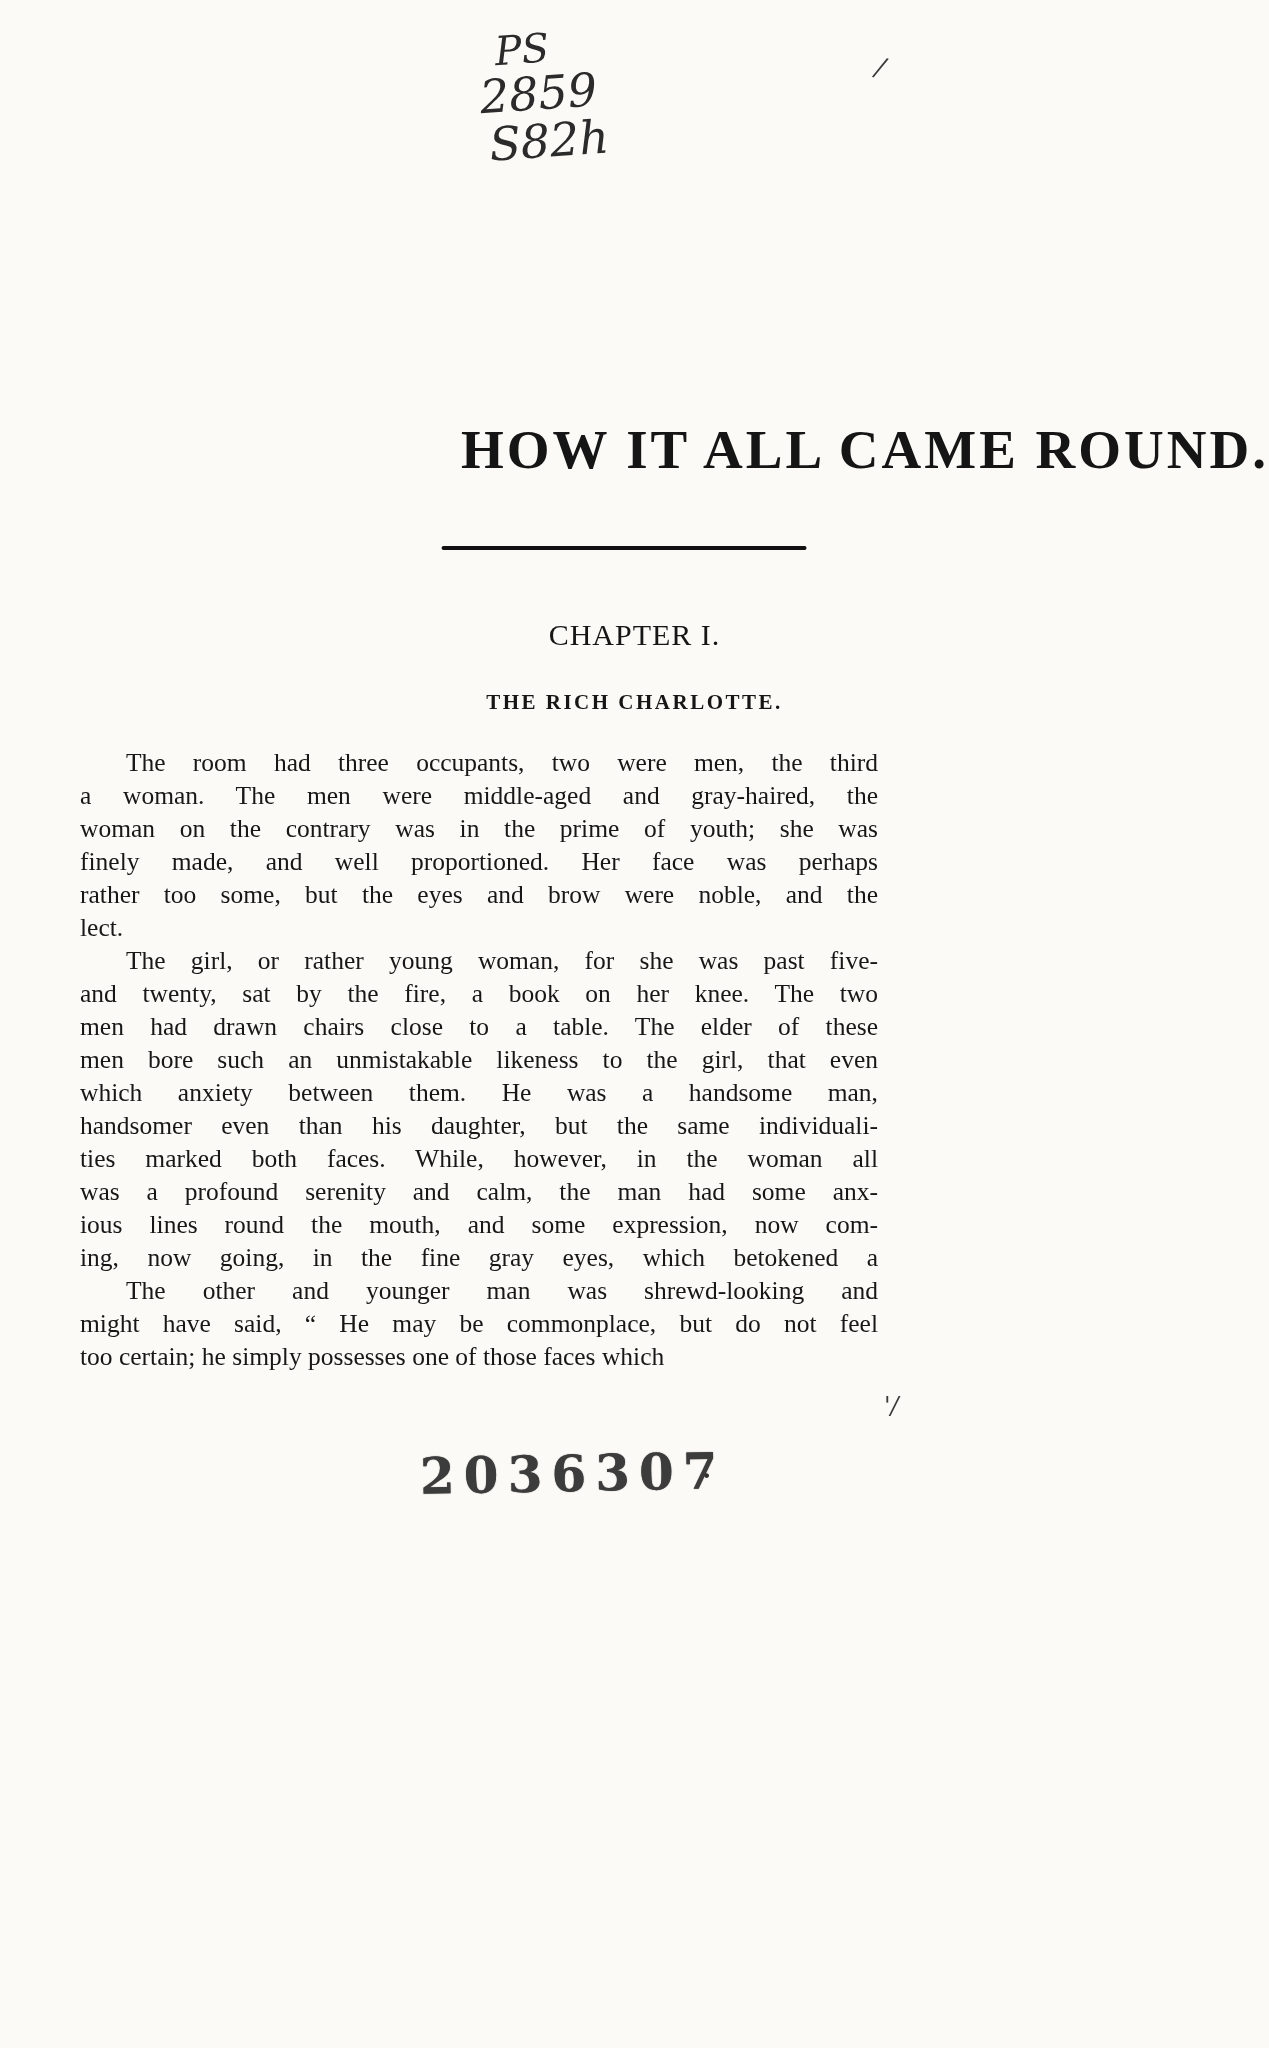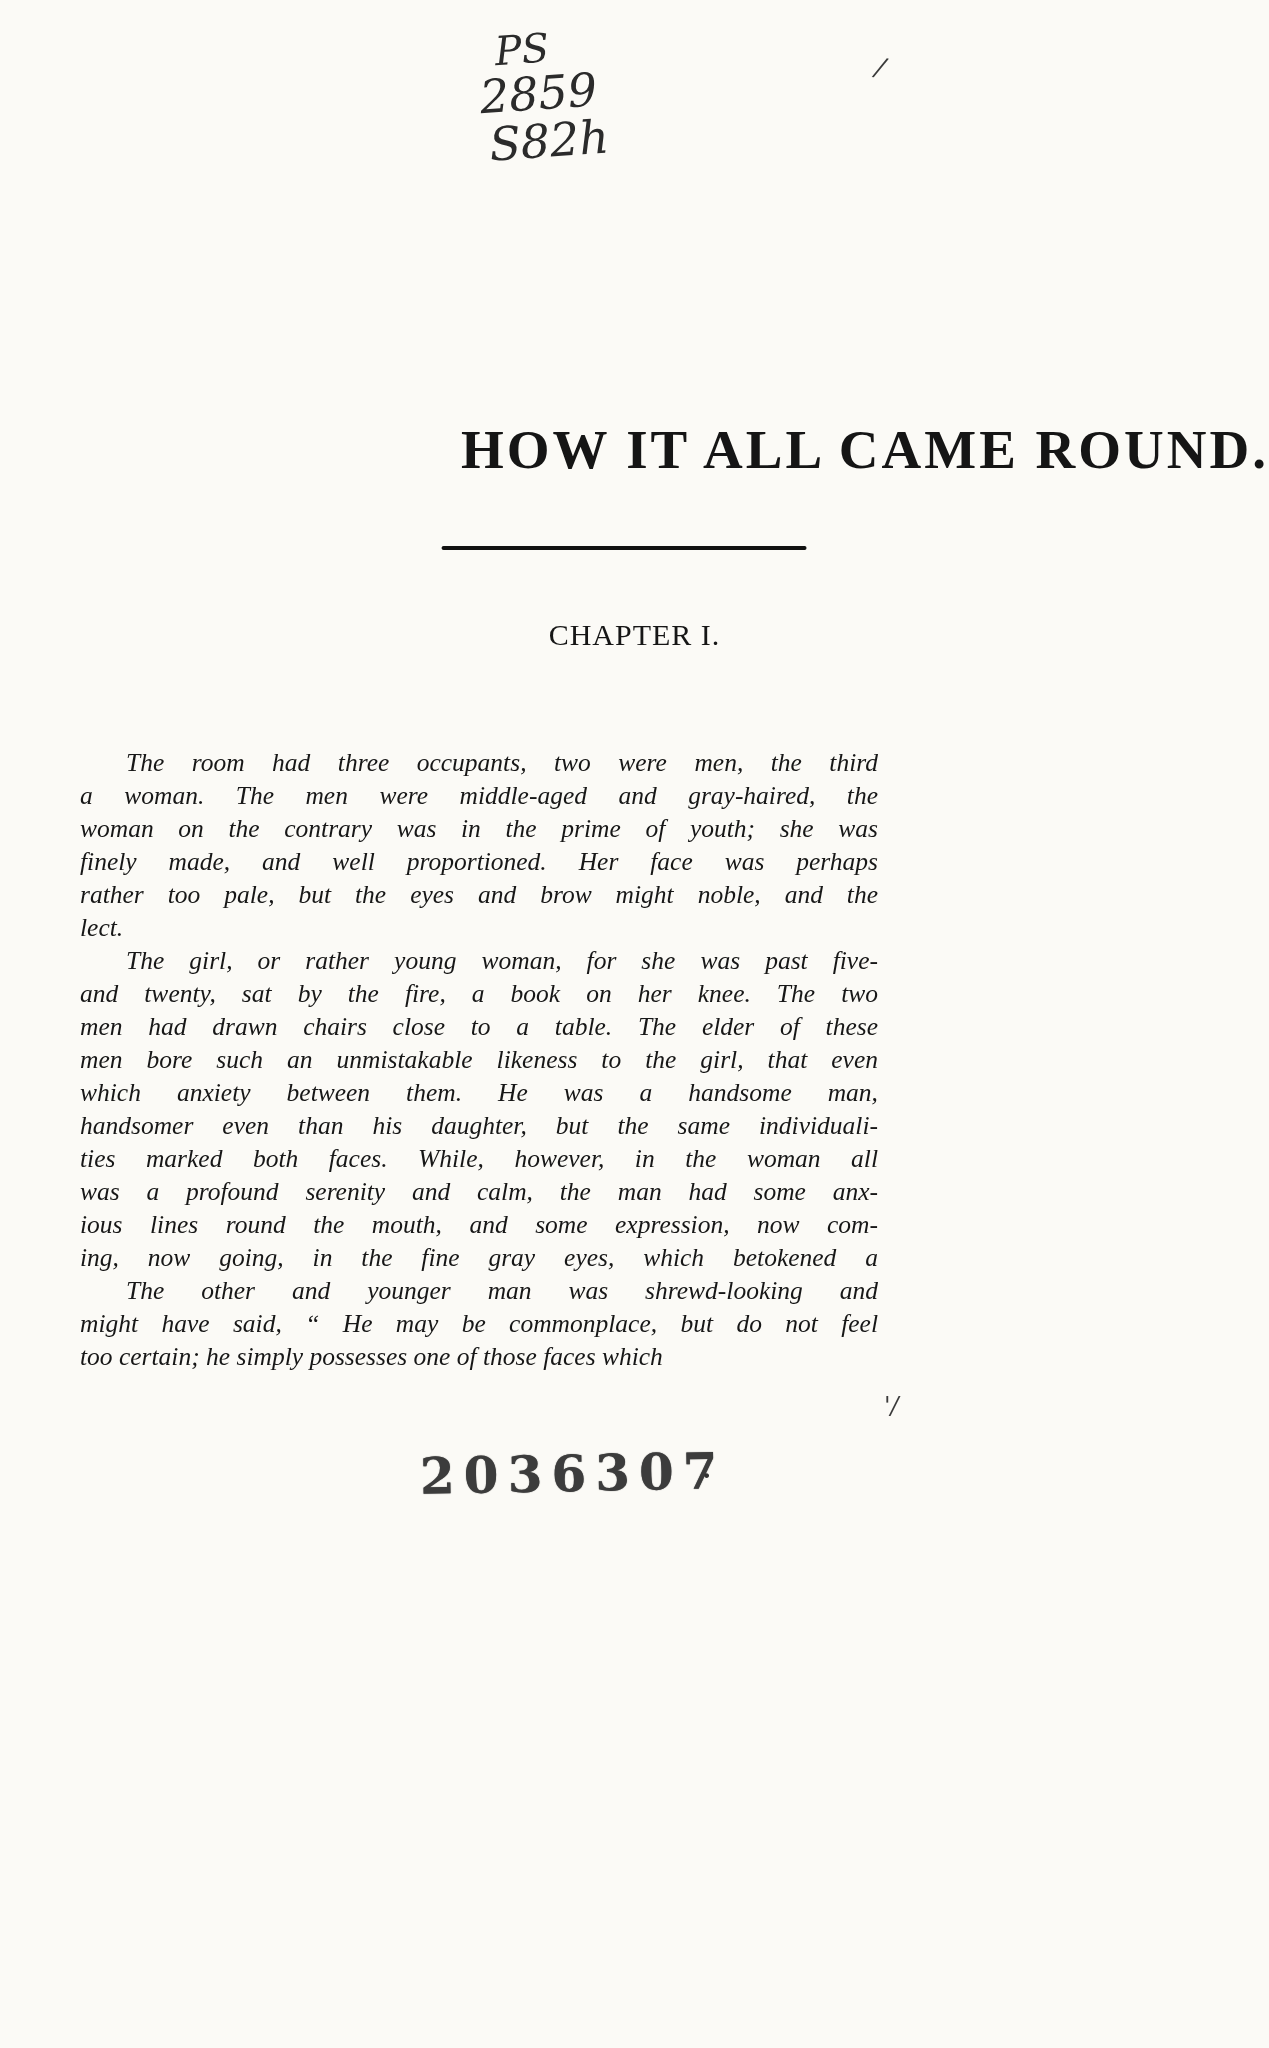--- a/index.html
+++ b/index.html
@@ -93,21 +93,20 @@
     width: 798px;
     font-size: 25.5px;
     color: #171717;
   }
   .paragraph { margin: 0; padding: 0; }
   .line {
     text-align: justify;
     text-align-last: justify;
     line-height: 33px;
     white-space: normal;
-    font-style: italic;
   }
   .line.last { text-align-last: left; }
   .line.first { text-indent: 46px; }
 
   
   .stamp {
     position: absolute;
     top: 1444px;
     left: 420px;
     font-family: "DejaVu Serif", serif;
@@ -138,28 +137,29 @@
   </div>
 
   <div class="pen-mark mark-top-right">/</div>
 
   <div class="book-title">HOW IT ALL CAME ROUND.</div>
 
   <div class="title-rule"></div>
 
   <div class="chapter-heading">CHAPTER I.</div>
 
+  <div class="section-heading">THE RICH CHARLOTTE.</div>
 
   <div class="body-text">
     <div class="paragraph">
         <div class="line first">The room had three occupants, two were men, the third</div>
         <div class="line">a woman.  The men were middle-aged and gray-haired, the</div>
         <div class="line">woman on the contrary was in the prime of youth; she was</div>
         <div class="line">finely made, and well proportioned.  Her face was perhaps</div>
-        <div class="line">rather too pale, but the eyes and brow might noble, and the</div>
+        <div class="line">rather too some, but the eyes and brow were noble, and the</div>
         <div class="line last">lect.</div>
       </div>
     <div class="paragraph">
         <div class="line first">The girl, or rather young woman, for she was past five-</div>
         <div class="line">and twenty, sat by the fire, a book on her knee.  The two</div>
         <div class="line">men had drawn chairs close to a table.  The elder of these</div>
         <div class="line">men bore such an unmistakable likeness to the girl, that even</div>
         <div class="line">which anxiety between them.  He was a handsome man,</div>
         <div class="line">handsomer even than his daughter, but the same individuali-</div>
         <div class="line">ties marked both faces.  While, however, in the woman all</div>

